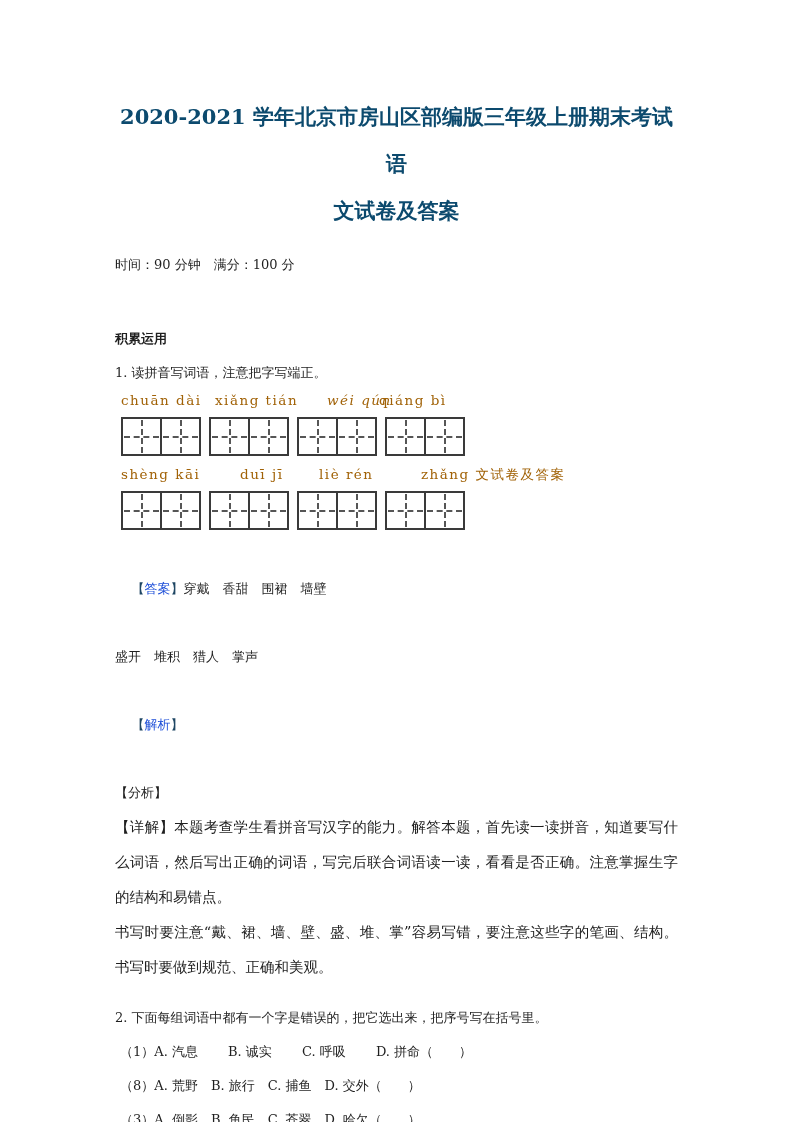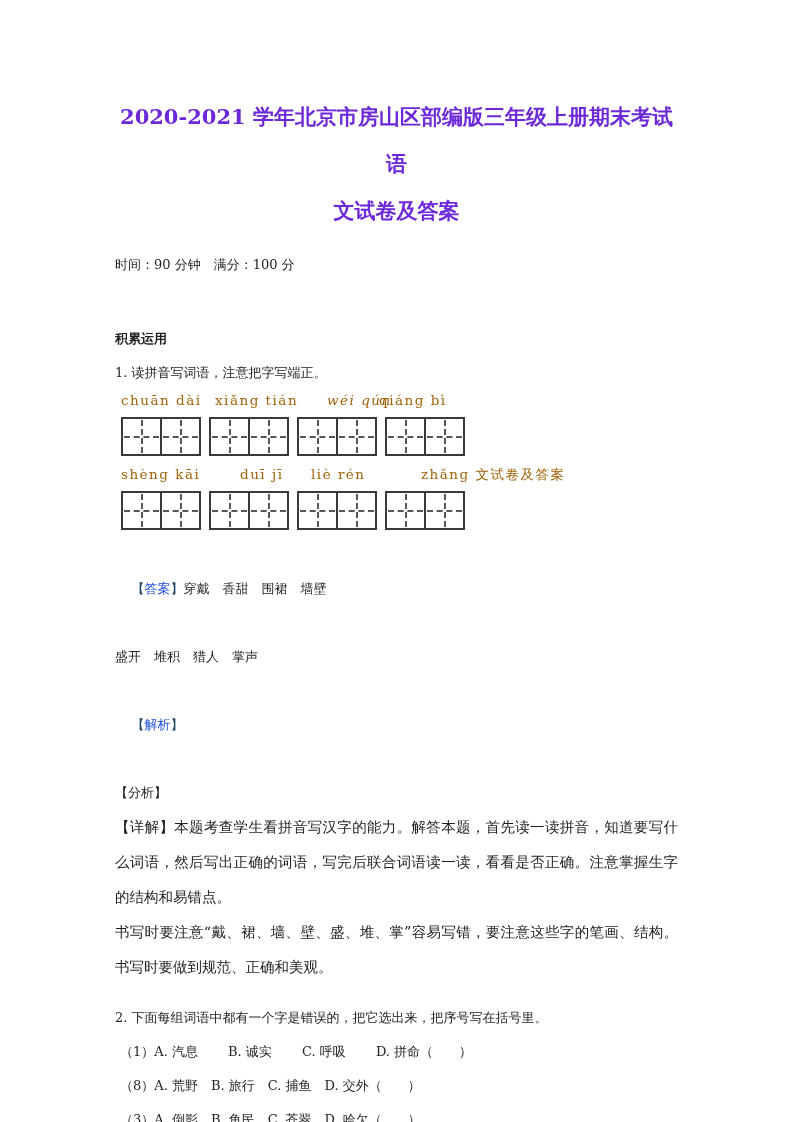--- a/index.html
+++ b/index.html
@@ -4,29 +4,29 @@
 <style>
   html,body{margin:0;padding:0;background:#ffffff;}
   body{
     width:793px;height:1122px;overflow:hidden;
     font-family:"DejaVu Serif","Liberation Serif",serif;
     color:#1f1f1f;
   }
   .page{padding:93px 115px 0 115px;width:563px;}
   .doc-title{
     font-size:21px;font-weight:bold;text-align:center;
-    line-height:47px;color:#6d28d9;margin-bottom:14px;
+    line-height:47px;color:#0c4a6e;margin-bottom:14px;
   }
   .line{font-size:13px;line-height:34px;white-space:pre-wrap;}
   .para{font-size:14.5px;line-height:35px;text-align:justify;white-space:pre-wrap;}
   .bold{font-weight:bold;margin-top:40px;}
   .pinyin-row{position:relative;height:24px;font-size:13.5px;color:#a16207;}
   .pinyin-row span{position:absolute;top:2px;letter-spacing:1.5px;white-space:pre;}
   .p1-0{left:6px;}  .p1-1{left:100px;} .p1-2{left:212px;font-style:italic;} .p1-3{left:264px;}
-  .p2-0{left:6px;}  .p2-1{left:125px;} .p2-2{left:196px;} .p2-3{left:306px;}
+  .p2-0{left:6px;}  .p2-1{left:125px;} .p2-2{left:204px;} .p2-3{left:306px;}
   .grid-row{display:flex;gap:8px;margin-left:6px;padding:3px 0 8px 0;}
   .tzg{display:flex;border:2px solid #3a3a3a;background:#fff;}
   .cell{width:37px;height:35px;position:relative;}
   .cell + .cell{border-left:2px solid #3a3a3a;}
   .cell::before{content:"";position:absolute;left:50%;top:1px;bottom:1px;border-left:2px dashed #565656;margin-left:-1px;}
   .cell::after{content:"";position:absolute;top:50%;left:1px;right:1px;border-top:2px dashed #565656;margin-top:-1px;}
   .mk-bracket{color:#1E4663;}
   .mk-label{color:#1d4ed8;}
   .q2-gap{margin-top:16px;}
   .opt-line{padding-left:5px;}

